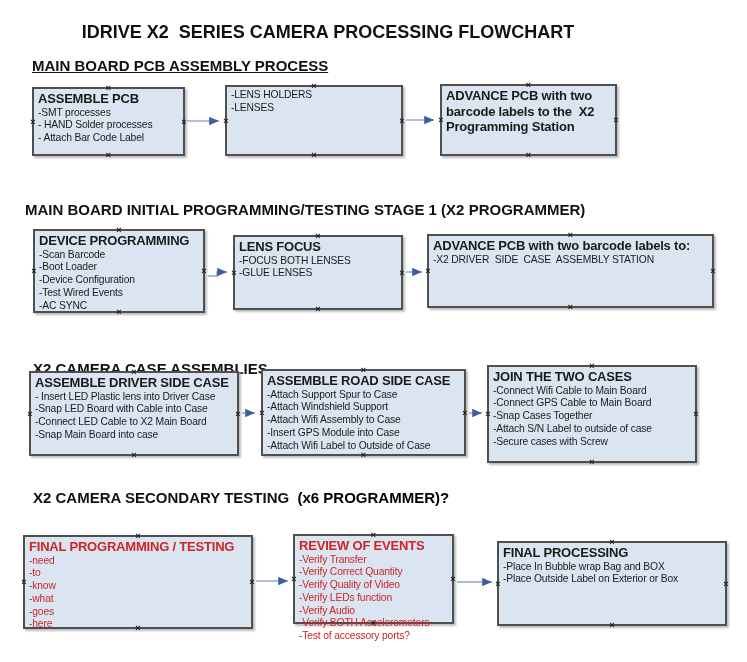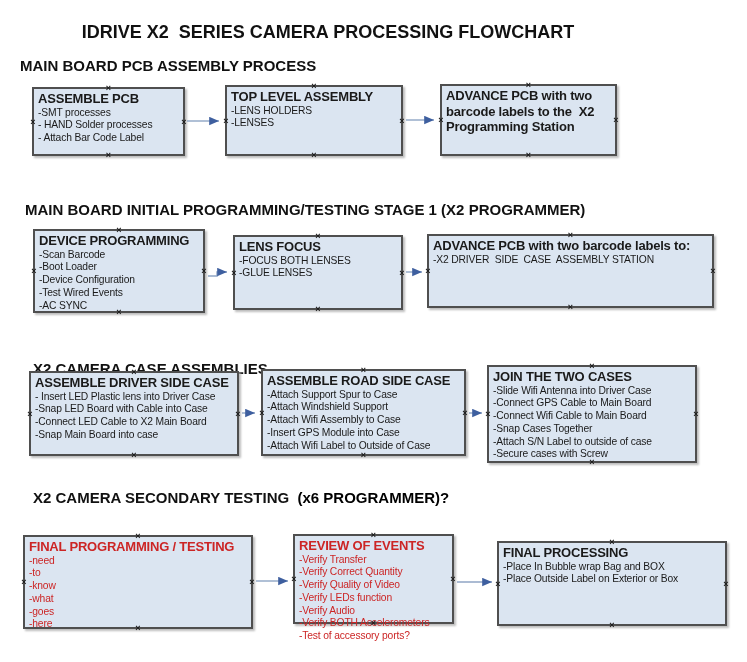--- a/index.html
+++ b/index.html
@@ -37,39 +37,38 @@
   .cp-bottom{left:50%;top:calc(100% + 1px);}
   .cp-left{left:-1px;top:50%;}
   .cp-right{left:calc(100% + 1px);top:50%;}
   svg.arrows{position:absolute;left:0;top:0;pointer-events:none;}
 </style>
 </head>
 <body>
 
 <div class="main-title">IDRIVE X2  SERIES CAMERA PROCESSING FLOWCHART</div>
 
-<div class="section-heading" style="left:20px;top:57px;">MAIN BOARD PCB ASSEMBLY PROCESS</div>
+<div class="section-heading" style="left:32px;top:57px;text-decoration:underline;">MAIN BOARD PCB ASSEMBLY PROCESS</div>
 <div class="section-heading" style="left:25px;top:201px;">MAIN BOARD INITIAL PROGRAMMING/TESTING STAGE 1 (X2 PROGRAMMER)</div>
 <div class="section-heading" style="left:33px;top:360px;">X2 CAMERA CASE ASSEMBLIES</div>
 <div class="section-heading" style="left:33px;top:489px;"><span>X2 CAMERA SECONDARY TESTING </span><span class="red-part"> (x6 PROGRAMMER)?</span></div>
 
 <div class="fbox" style="left:32px;top:87px;width:153px;height:69px;">
   <div class="title">ASSEMBLE PCB</div>
   <div class="items">
       <div class="item">-SMT processes</div>
       <div class="item">- HAND Solder processes</div>
       <div class="item">- Attach Bar Code Label</div>
     </div>
 <span class="cp cp-top">×</span>
     <span class="cp cp-bottom">×</span>
     <span class="cp cp-left">×</span>
     <span class="cp cp-right">×</span>
   </div>
 <div class="fbox" style="left:225px;top:85px;width:178px;height:71px;">
-  <div class="title">TOP LEVEL ASSEMBLY</div>
   <div class="items">
       <div class="item">-LENS HOLDERS</div>
       <div class="item">-LENSES</div>
     </div>
 <span class="cp cp-top">×</span>
     <span class="cp cp-bottom">×</span>
     <span class="cp cp-left">×</span>
     <span class="cp cp-right">×</span>
   </div>
 <div class="fbox" style="left:440px;top:84px;width:177px;height:72px;">
@@ -139,23 +138,22 @@
       <div class="item">-Attach Wifi Label to Outside of Case</div>
     </div>
 <span class="cp cp-top">×</span>
     <span class="cp cp-bottom">×</span>
     <span class="cp cp-left">×</span>
     <span class="cp cp-right">×</span>
   </div>
 <div class="fbox" style="left:487px;top:365px;width:210px;height:98px;">
   <div class="title">JOIN THE TWO CASES</div>
   <div class="items">
-      <div class="item">-Slide Wifi Antenna into Driver Case</div>
+      <div class="item">-Connect Wifi Cable to Main Board</div>
       <div class="item">-Connect GPS Cable to Main Board</div>
-      <div class="item">-Connect Wifi Cable to Main Board</div>
       <div class="item">-Snap Cases Together</div>
       <div class="item">-Attach S/N Label to outside of case</div>
       <div class="item">-Secure cases with Screw</div>
     </div>
 <span class="cp cp-top">×</span>
     <span class="cp cp-bottom">×</span>
     <span class="cp cp-left">×</span>
     <span class="cp cp-right">×</span>
   </div>
 

